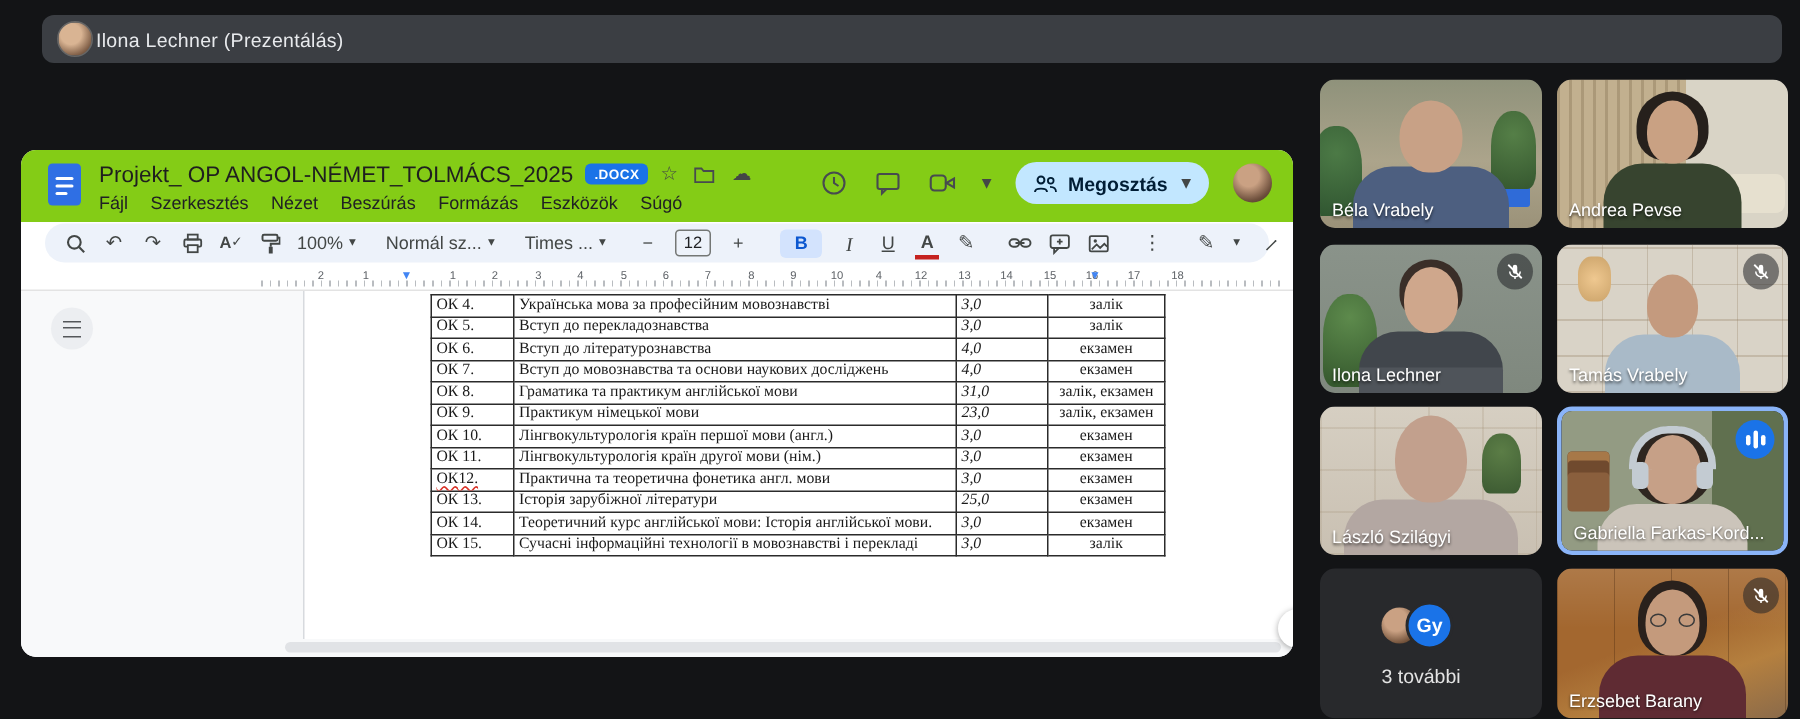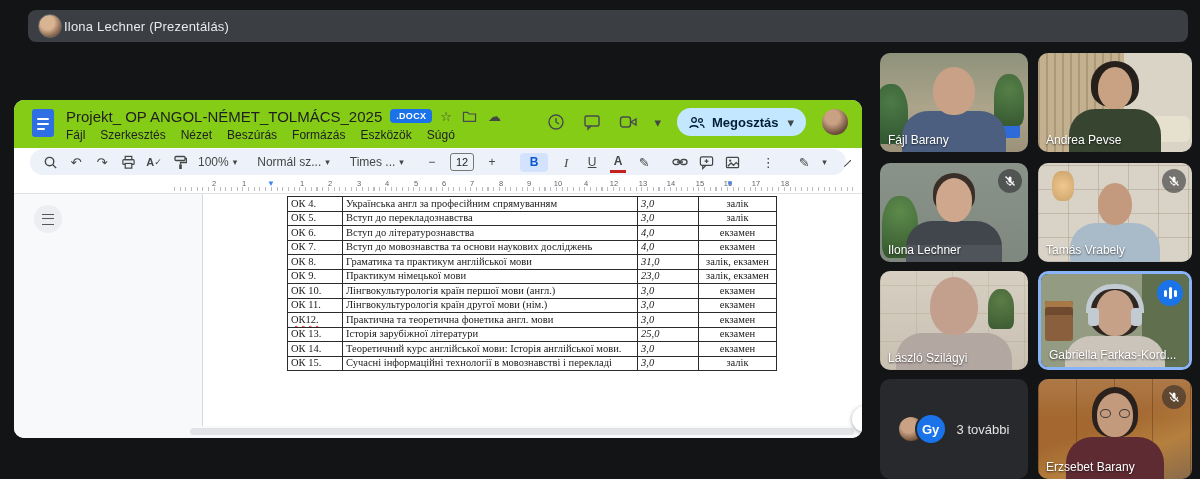--- a/index.html
+++ b/index.html
@@ -147,21 +147,21 @@
   .s6 .books{position:absolute;left:4px;bottom:26px;width:28px;height:40px;background:#8a5f3d;border-radius:3px;
              box-shadow:inset 0 6px 0 #a77848, inset 0 14px 0 #704a2e;}
   .s6 .hair{top:10px;width:52px;height:52px;background:#2e2620;}
   .s6 .head{top:16px;width:38px;height:46px;background:#c6a087;}
   .s6 .band{position:absolute;left:50%;transform:translateX(-50%);top:10px;width:48px;height:24px;
             border:5px solid #c3cbd2;border-bottom:none;border-radius:26px 26px 0 0;}
   .s6 .cup{position:absolute;top:34px;width:11px;height:18px;background:#c3cbd2;border-radius:4px;}
   .s6 .cup.l{left:calc(50% - 27px);} .s6 .cup.r{left:calc(50% + 16px);}
   .s6 .torso{top:62px;width:100px;height:40px;background:#cbc4ba;}
 
-  .more-wrap{position:absolute;inset:0;display:flex;flex-direction:row;align-items:center;justify-content:center;gap:10px;}
+  .more-wrap{position:absolute;inset:0;display:flex;flex-direction:column;align-items:flex-start;justify-content:center;gap:10px;margin-left:41px;}
   .more-avatars{display:flex;align-items:center;}
   .mini-photo{width:24px;height:24px;border-radius:50%;
               background:radial-gradient(circle at 40% 35%,#caa183 0 35%,#6f4f38 75%,#35261b 100%);}
   .gy-badge{width:32px;height:32px;border-radius:50%;background:#1a73e8;color:#fff;font-size:13px;font-weight:600;
             display:flex;align-items:center;justify-content:center;margin-left:-8px;border:2px solid #28292c;box-sizing:border-box;}
   .more-label{color:#e3e3e3;font-size:13px;font-weight:500;}
 
   .s8{background:linear-gradient(160deg,#a3672f 0 45%,#b5803f 70%,#8a6a4a);}
   .s8 .cab{position:absolute;inset:0;
            background:repeating-linear-gradient(90deg,rgba(55,28,8,.3) 0 1px,transparent 1px 38px),
@@ -359,21 +359,21 @@
       <div class="outline-btn">
         <div class="outline-lines"></div>
       </div>
       <div class="page"></div>
       <div class="page-gap"></div>
 
       <table class="course">
         <tbody>
           <tr>
             <td class="c-code">ОК 4.</td>
-            <td class="c-name">Українська англ за професійним спрямуванням</td>
+            <td class="c-name">Українська мова за професійним мовознавстві</td>
             <td class="c-cred">3,0</td>
             <td class="c-exam">залік</td>
           </tr>
           <tr>
             <td class="c-code">ОК 5.</td>
             <td class="c-name">Вступ до перекладознавства</td>
             <td class="c-cred">3,0</td>
             <td class="c-exam">залік</td>
           </tr>
           <tr>
@@ -446,21 +446,21 @@
   </div>
 
   <div class="tile t1">
     <div class="scene s1">
       <div class="plant pl"></div>
       <div class="pot"></div>
       <div class="plant pr"></div>
       <div class="torso"></div>
       <div class="head"></div>
     </div>
-    <span class="tile-name">Fájl Barany</span>
+    <span class="tile-name">Béla Vrabely</span>
   </div>
 
   <div class="tile t2">
     <div class="scene s2">
       <div class="stripes"></div>
       <div class="couch"></div>
       <div class="hair"></div>
       <div class="torso"></div>
       <div class="head"></div>
     </div>

